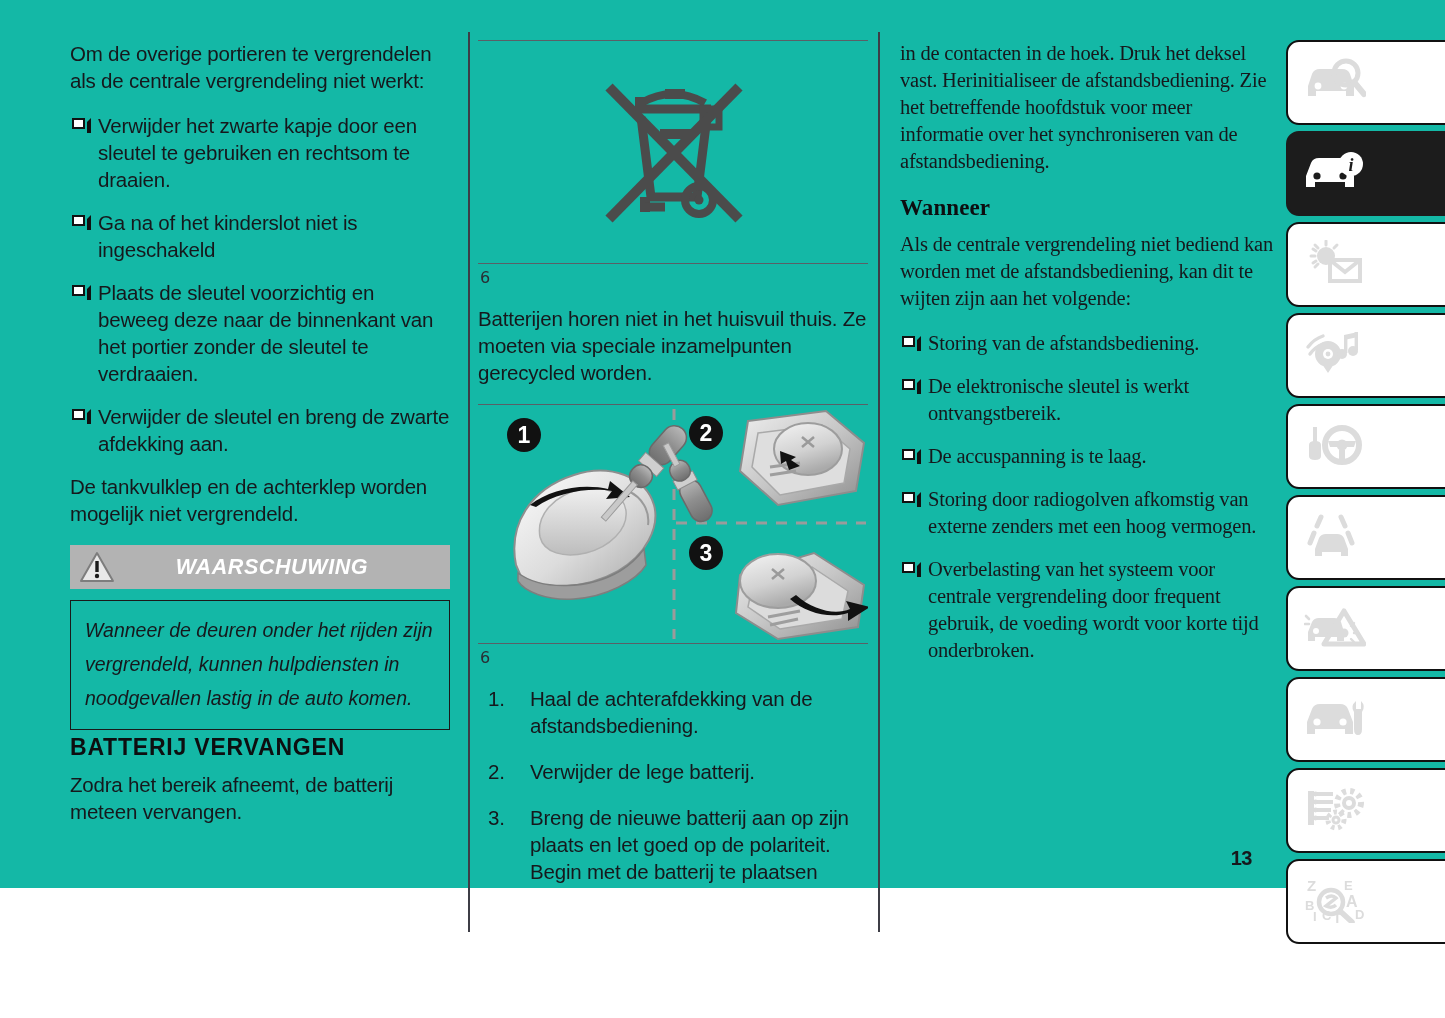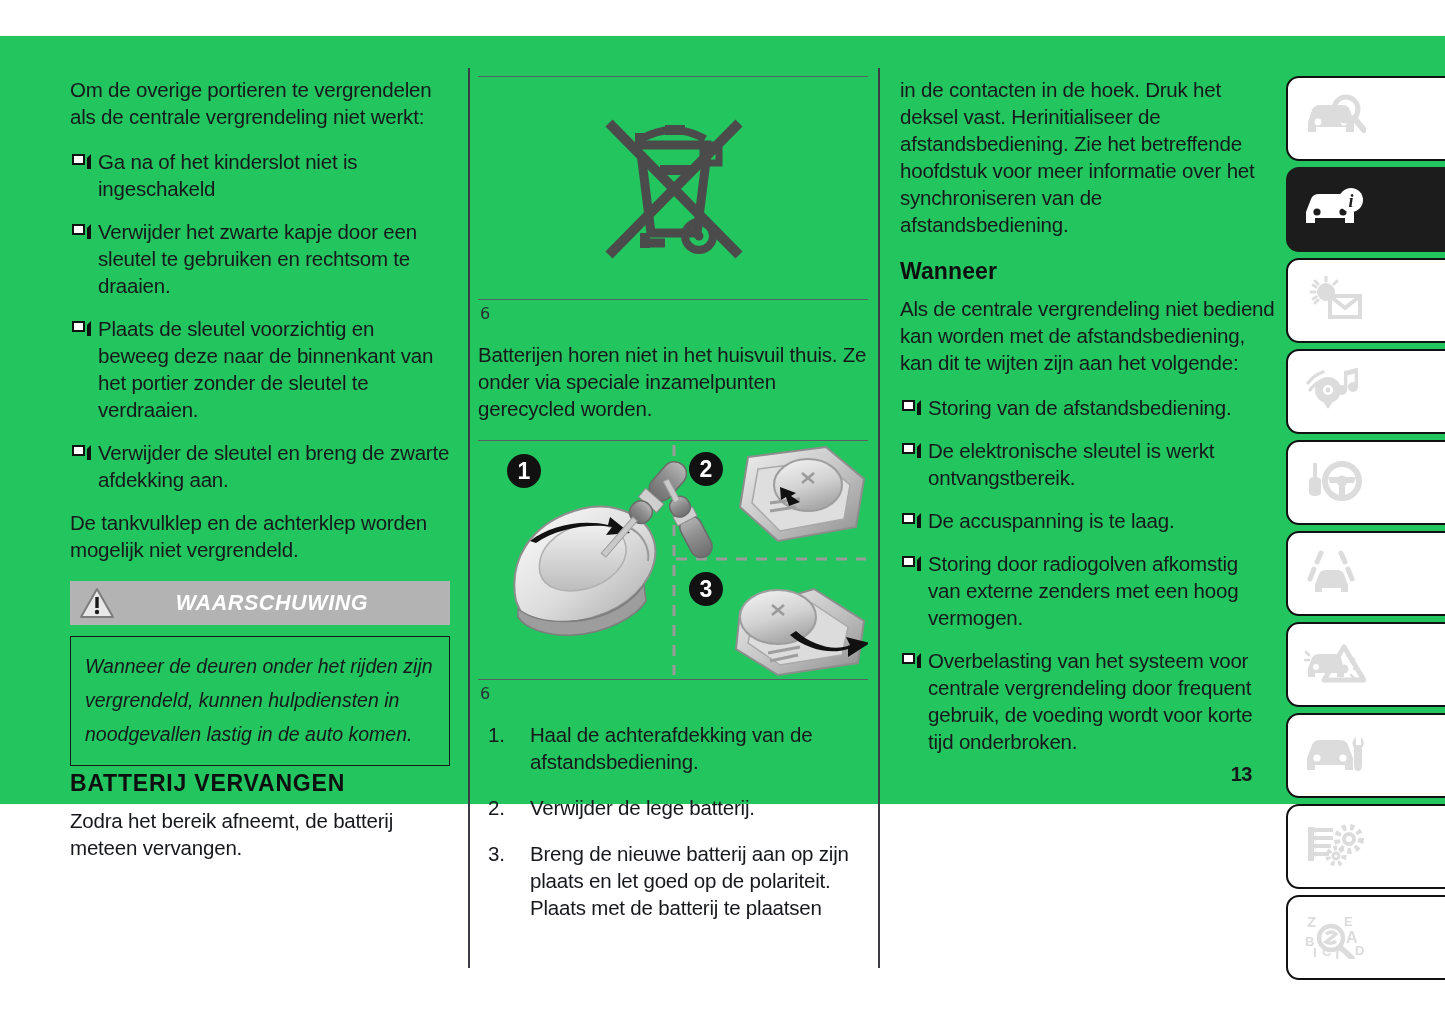--- a/index.html
+++ b/index.html
@@ -5,30 +5,29 @@
   * { box-sizing: border-box; }
   html, body {
     margin: 0; padding: 0;
     width: 1445px; height: 1018px;
     background: #ffffff;
     font-family: "Liberation Sans", sans-serif;
     overflow: hidden;
   }
   #page {
     position: relative;
-    width: 1445px; height: 768px;
-    background: #22c55e;
-    margin-top: 36px;
+    width: 1445px; height: 888px;
+    background: #14b8a6;
   }
 
   
   .col { position: absolute; top: 40px; }
   #col1 { left: 70px;  width: 380px; }
   #col2 { left: 478px; width: 390px; }
-  #col3 { left: 900px; width: 375px; }
+  #col3 { left: 900px; width: 375px; font-family: Liberation Serif, serif; }
 
   .vrule {
     position: absolute;
     top: 32px; height: 900px;
     width: 2px; background: #3d3d46;
   }
   #vrule1 { left: 468px; }
   #vrule2 { left: 878px; }
 
   
@@ -185,25 +184,25 @@
   <div class="vrule" id="vrule1"></div>
   <div class="vrule" id="vrule2"></div>
 
   <div class="col" id="col1">
 
     <p class="body">Om de overige portieren te vergrendelen als de centrale vergrendeling niet werkt:</p>
 
     <ul class="boxlist">
       <li>
         <span class="bbox"></span>
+        <span>Verwijder het zwarte kapje door een sleutel te gebruiken en rechtsom te draaien.</span>
+      </li>
+      <li>
+        <span class="bbox"></span>
         <span>Ga na of het kinderslot niet is ingeschakeld</span>
-      </li>
-      <li>
-        <span class="bbox"></span>
-        <span>Verwijder het zwarte kapje door een sleutel te gebruiken en rechtsom te draaien.</span>
       </li>
       <li>
         <span class="bbox"></span>
         <span>Plaats de sleutel voorzichtig en beweeg deze naar de binnenkant van het portier zonder de sleutel te verdraaien.</span>
       </li>
       <li>
         <span class="bbox"></span>
         <span>Verwijder de sleutel en breng de zwarte afdekking aan.</span>
       </li>
     </ul>
@@ -256,21 +255,21 @@
           <circle cx="106" cy="133" r="4.5" fill="#4b4b4b"></circle>
 
           <line x1="16" y1="20" x2="146" y2="152" stroke="#4b4b4b" stroke-width="10"></line>
           <line x1="146" y1="20" x2="16" y2="152" stroke="#4b4b4b" stroke-width="10"></line>
         </svg>
       </div>
       <div class="fig-bot-rule"></div>
       <div class="fig-caption">6</div>
     </div>
 
-    <p class="body">Batterijen horen niet in het huisvuil thuis. Ze onder via speciale inzamelpunten gerecycled worden.</p>
+    <p class="body">Batterijen horen niet in het huisvuil thuis. Ze moeten via speciale inzamelpunten gerecycled worden.</p>
 
     <div class="fig-wrap">
       <div class="fig-top-rule"></div>
       <div class="fig-area" style="height:238px;">
         <svg width="390" height="238" viewBox="0 0 390 238" aria-hidden="true">
           <defs>
             <linearGradient id="gFob" x1="0" y1="0" x2="1" y2="1">
               <stop offset="0%" stop-color="#fdfdfd"></stop>
               <stop offset="55%" stop-color="#dcdcdc"></stop>
               <stop offset="100%" stop-color="#a9a9a9"></stop>
@@ -369,21 +368,21 @@
       <li>
         <span class="num">1.</span>
         <span>Haal de achterafdekking van de afstandsbediening.</span>
       </li>
       <li>
         <span class="num">2.</span>
         <span>Verwijder de lege batterij.</span>
       </li>
       <li>
         <span class="num">3.</span>
-        <span>Breng de nieuwe batterij aan op zijn plaats en let goed op de polariteit. Plaats met de batterij te plaatsen</span>
+        <span>Breng de nieuwe batterij aan op zijn plaats en let goed op de polariteit. Begin met de batterij te plaatsen</span>
       </li>
     </ol>
   </div>
 
   <div class="col" id="col3">
     <p class="body">in de contacten in de hoek. Druk het deksel vast. Herinitialiseer de afstandsbediening. Zie het betreffende hoofdstuk voor meer informatie over het synchroniseren van de afstandsbediening.</p>
 
     <h3 class="sub">Wanneer</h3>
 
     <p class="body">Als de centrale vergrendeling niet bediend kan worden met de afstandsbediening, kan dit te wijten zijn aan het volgende:</p>

